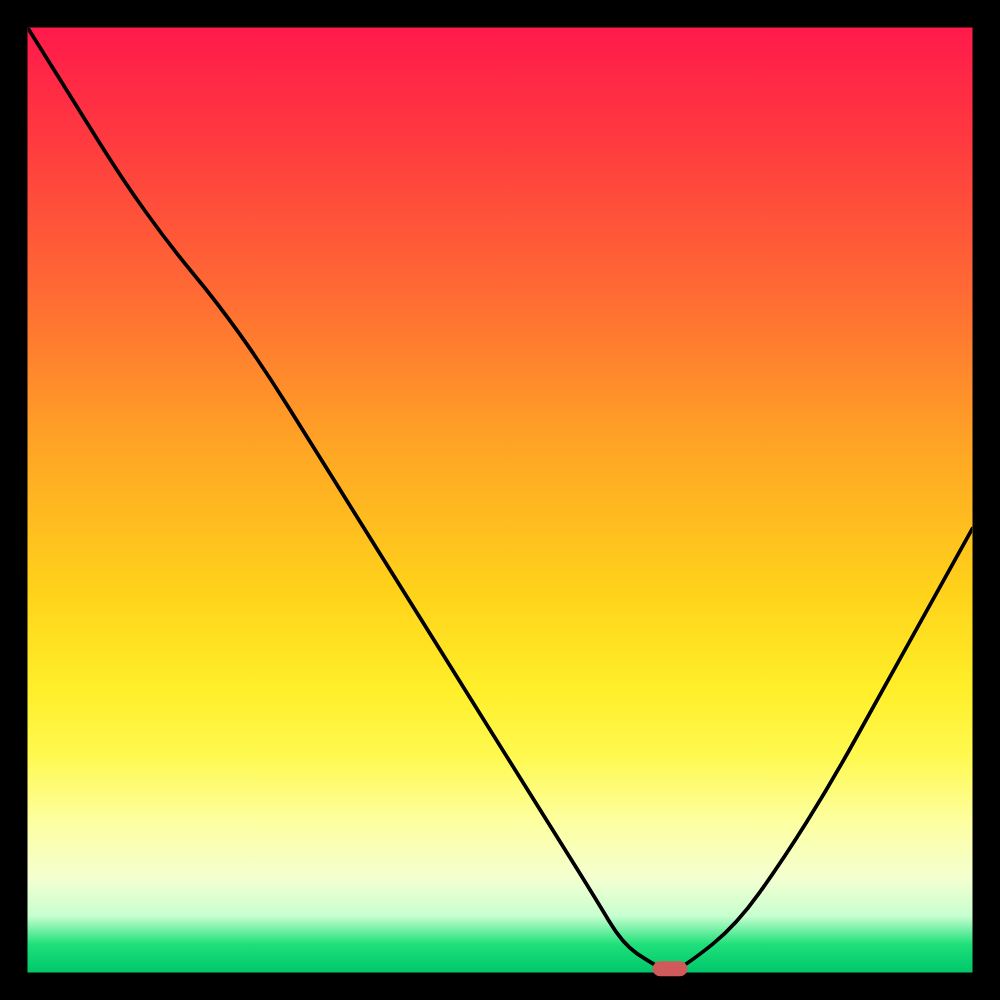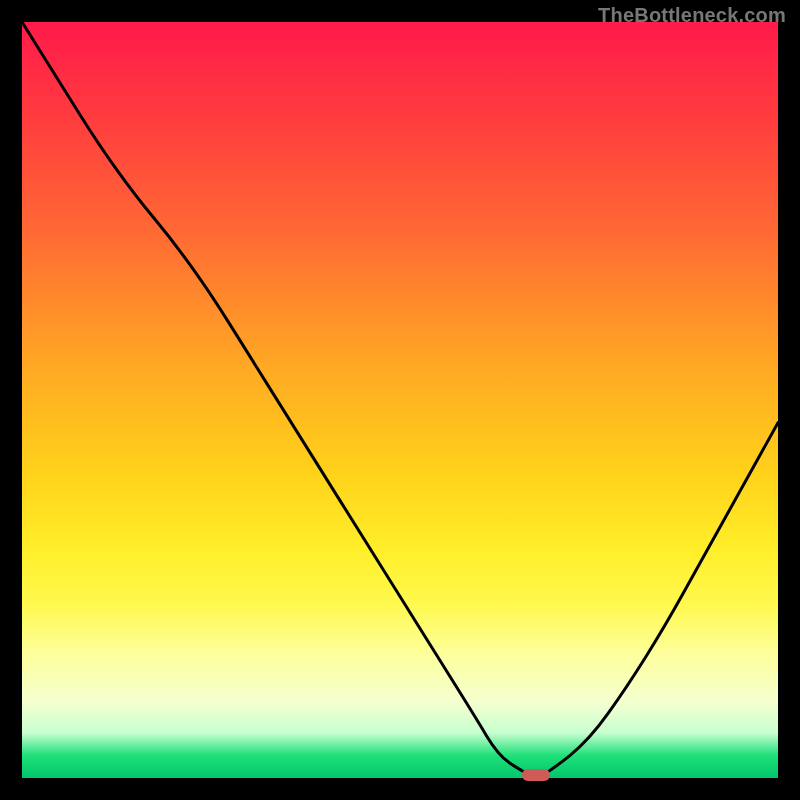--- a/index.html
+++ b/index.html
@@ -57,20 +57,19 @@
     color: #777;
     letter-spacing: 0.2px;
     z-index: 10;
     user-select: none;
   }
 </style>
 </head>
 <body>
 
 <div class="stage">
-  <div class="watermark">TheBottleneck.com</div>
   <div class="plot">
     <svg class="curve" viewBox="0 0 756 756" preserveAspectRatio="none">
       <path id="curvePath" d="M 0,0 Q 0,0 18.900000000000002,30.24000000000001 Q 37.800000000000004,60.48000000000002 56.7,90.72000000000003 Q 75.60000000000001,120.96000000000004 94.5,147.42000000000002 Q 113.39999999999999,173.88 132.3,196.56 Q 151.20000000000002,219.24 170.10000000000002,245.7 Q 189,272.15999999999997 207.89999999999998,302.4 Q 226.79999999999998,332.64 245.7,362.88 Q 264.59999999999997,393.12 283.5,423.36 Q 302.40000000000003,453.59999999999997 321.3,483.8399999999999 Q 340.2,514.0799999999999 359.1,544.3199999999999 Q 378,574.56 396.9,604.8 Q 415.8,635.04 434.7,665.28 Q 453.59999999999997,695.52 464.94,714.4200000000001 Q 476.28000000000003,733.32 487.62,740.8800000000001 Q 498.96000000000004,748.44 506.52000000000004,752.22 Q 514.08,756 521.64,752.22 Q 529.1999999999999,748.44 548.0999999999999,733.32 Q 567,718.2 585.9000000000001,691.74 Q 604.8000000000001,665.28 623.7,635.04 Q 642.6,604.8 661.5,570.78 Q 680.4,536.76 699.3,502.74 Q 718.1999999999999,468.71999999999997 737.0999999999999,434.7 T 756,400.68" fill="none" stroke="#000" stroke-width="3" stroke-linecap="round" stroke-linejoin="round"></path>
     </svg>
     <div class="marker" id="marker" style="left: 68%; top: 99.6%;"></div>
   </div>
 </div>
 
 </body></html>

